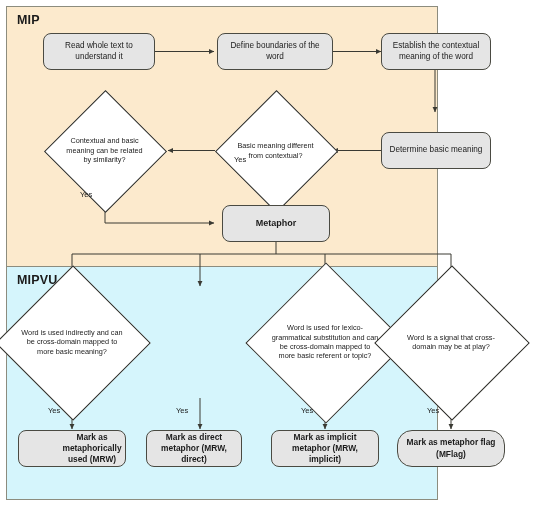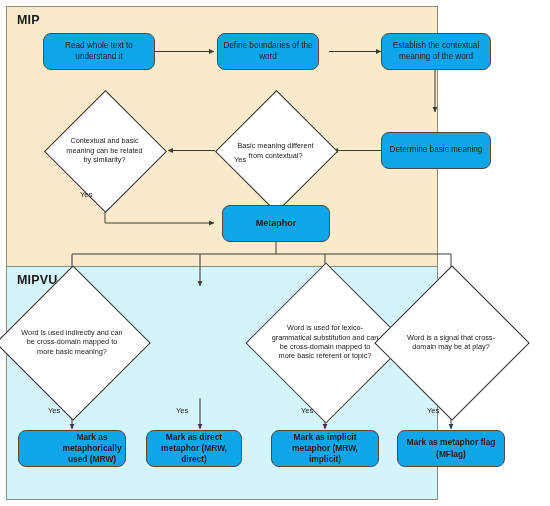--- a/index.html
+++ b/index.html
@@ -19,21 +19,21 @@
     position:absolute;left:10px;top:6px;
     font-size:12.5px;font-weight:bold;color:#1b1b1b;letter-spacing:.2px;
   }
 
   
   #links{position:absolute;left:0;top:0;width:550px;height:506px;pointer-events:none;}
 
   
   .node{position:absolute;box-sizing:border-box;}
   .proc{
-    background:#0ea5e9;border:1px solid #4a4a42;border-radius:8px;
+    background:#e5e5e5;border:1px solid #4a4a42;border-radius:8px;
     display:flex;align-items:center;justify-content:center;text-align:center;
     font-size:8.2px;color:#1b1b1b;line-height:1.32;padding:2px 4px;
   }
   .proc.bold{font-weight:bold;font-size:9px;}
   .proc.res{font-weight:bold;font-size:8.4px;}
 
   .dec{display:flex;align-items:center;justify-content:center;}
   .dec .dia{
     position:absolute;left:0;top:0;width:100%;height:100%;
     background:#ffffff;border:1px solid #2b2b26;
@@ -95,21 +95,21 @@
 
       <path d="M72,398 L72,429" marker-end="url(#ah)"></path>
       <path d="M200,398 L200,429" marker-end="url(#ah)"></path>
       <path d="M325,398 L325,429" marker-end="url(#ah)"></path>
       <path d="M451,398 L451,429" marker-end="url(#ah)"></path>
     </g>
   </svg>
 
   <div class="node proc" style="left:43px;top:33px;width:112px;height:37px;">Read whole text to understand it</div>
 
-  <div class="node proc" style="left:217px;top:33px;width:102px;height:37px;">Define boundaries of the word</div>
+  <div class="node proc" style="left:217px;top:33px;width:116px;height:37px;">Define boundaries of the word</div>
 
   <div class="node proc" style="left:381px;top:33px;width:110px;height:37px;">Establish the contextual meaning of the word</div>
 
   <div class="node proc" style="left:381px;top:132px;width:110px;height:37px;">Determine basic meaning</div>
 
   <div class="node dec" style="left:233px;top:108px;width:85px;height:85px;">
     <div class="dia"></div>
     <div class="dtxt">Basic meaning different from contextual?</div>
   </div>
 
@@ -143,15 +143,15 @@
   <div class="edge-label" style="left:176px;top:406px;">Yes</div>
   <div class="edge-label" style="left:301px;top:406px;">Yes</div>
   <div class="edge-label" style="left:427px;top:406px;">Yes</div>
 
   <div class="node proc res" style="left:18px;top:430px;width:108px;height:37px;padding-left:44px;">Mark as metaphorically used (MRW)</div>
 
   <div class="node proc res" style="left:146px;top:430px;width:96px;height:37px;">Mark as direct metaphor (MRW, direct)</div>
 
   <div class="node proc res" style="left:271px;top:430px;width:108px;height:37px;">Mark as implicit metaphor (MRW, implicit)</div>
 
-  <div class="node proc res" style="left:397px;top:430px;width:108px;height:37px;">Mark as metaphor flag (MFlag)</div>
+  <div class="node proc res" style="left:397px;top:430px;width:108px;height:37px;border-radius:15px;">Mark as metaphor flag (MFlag)</div>
 
 </div>
 
 </body></html>

